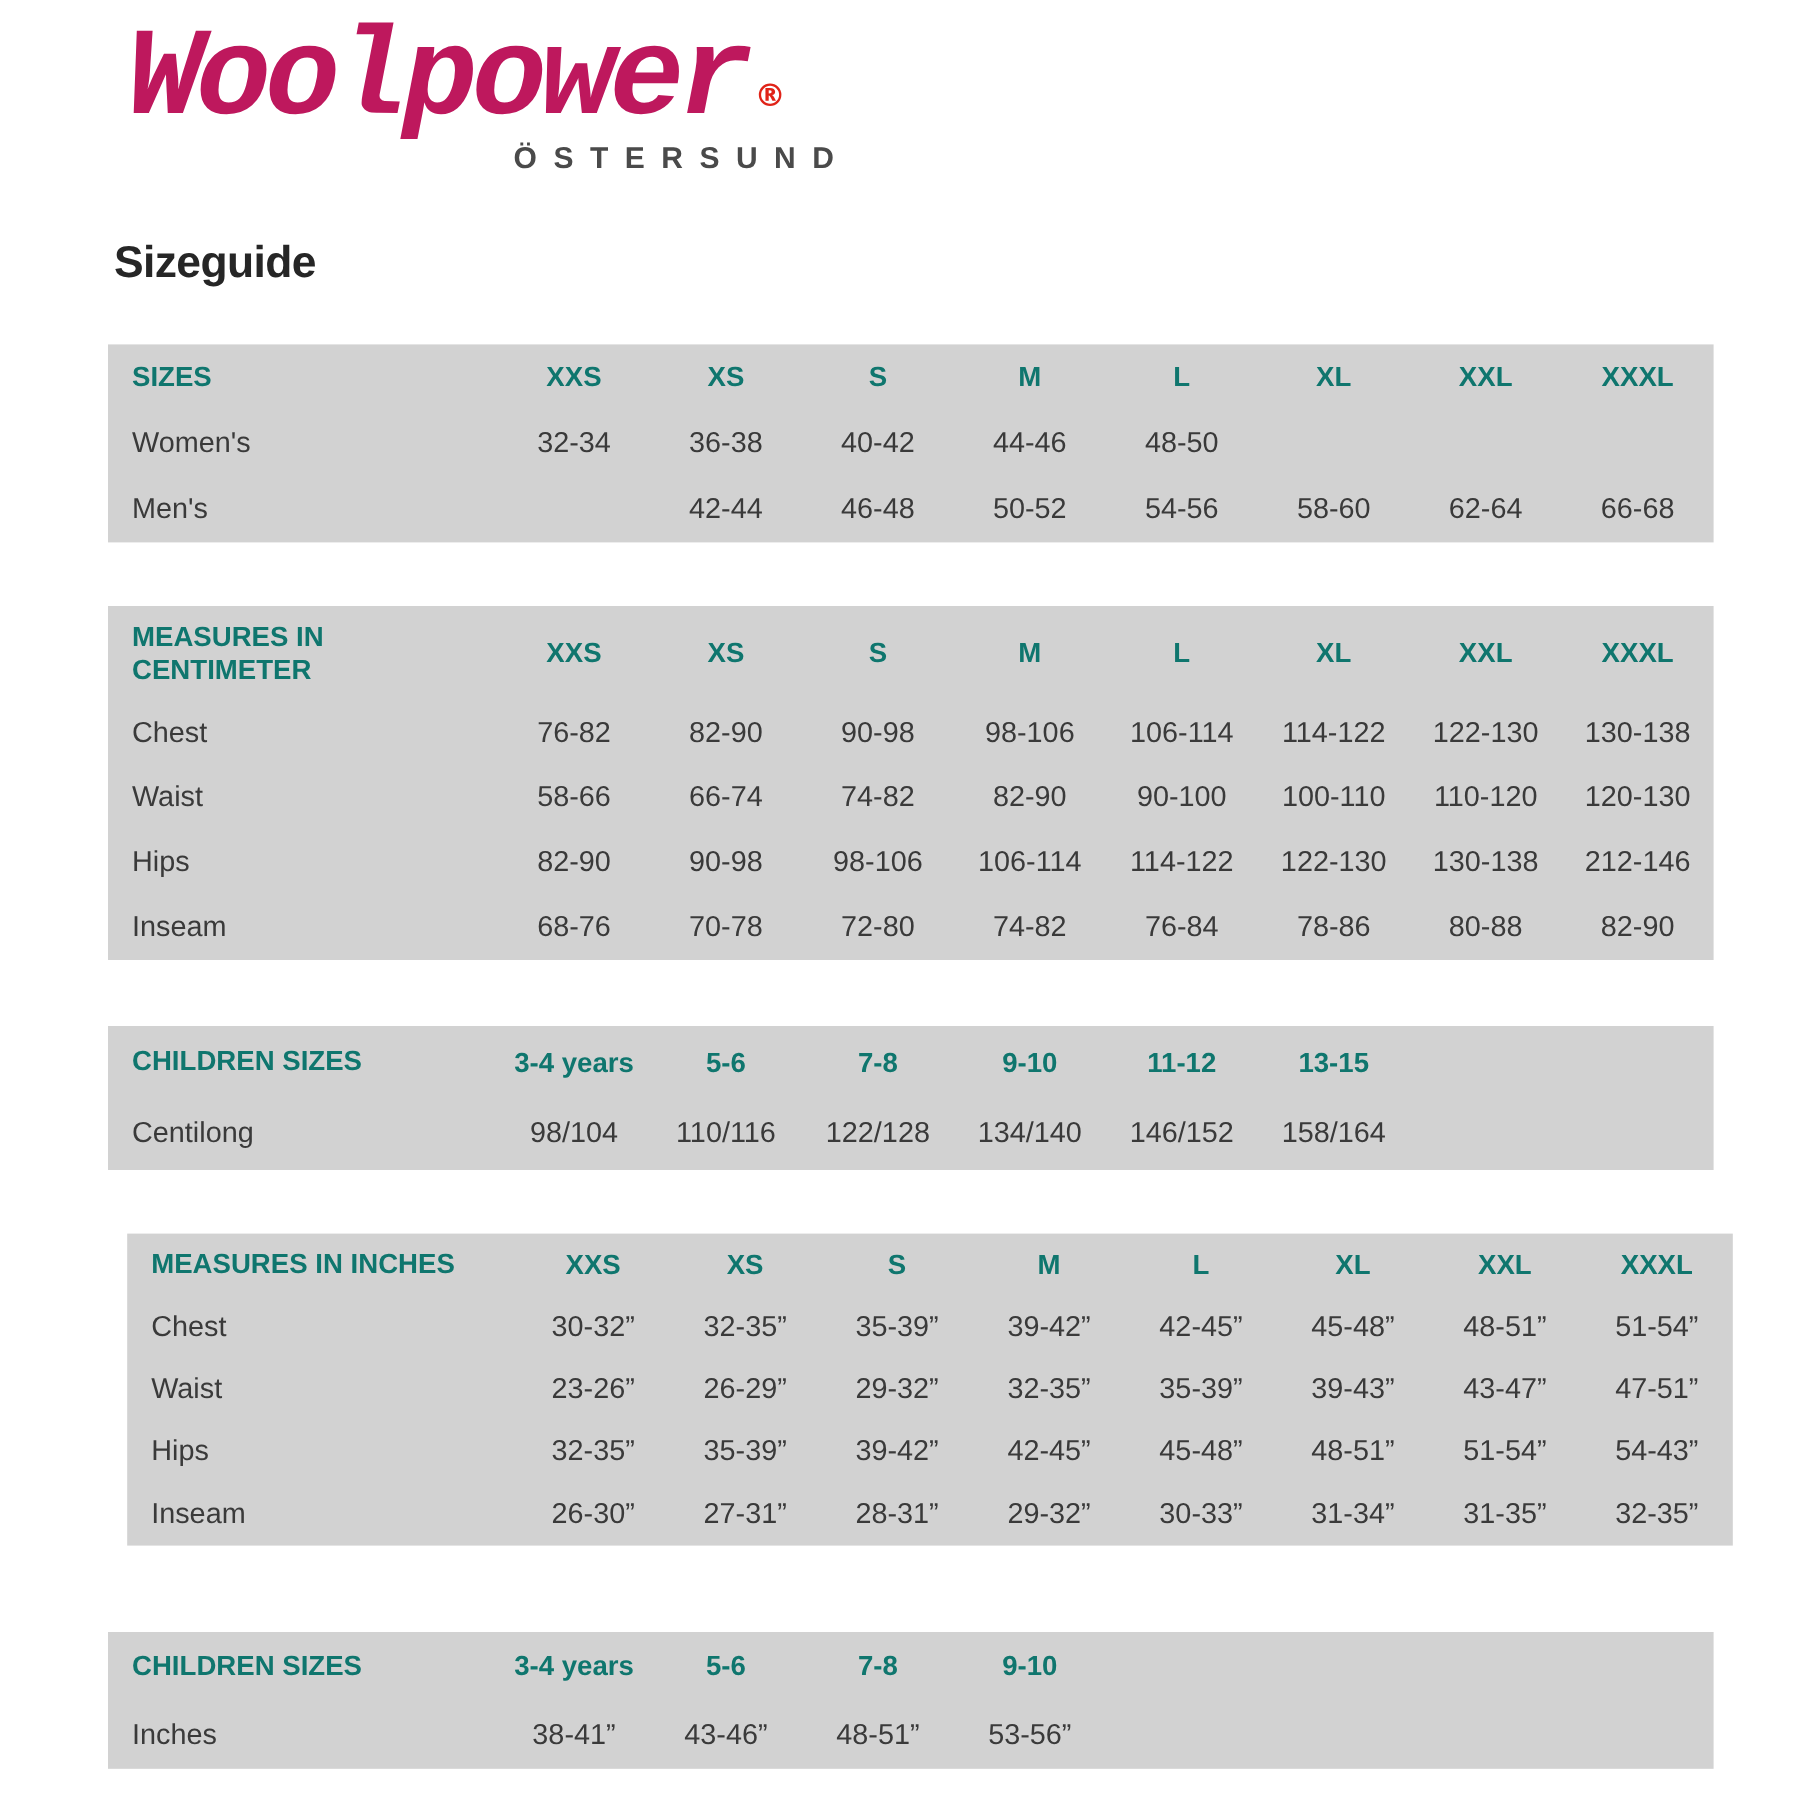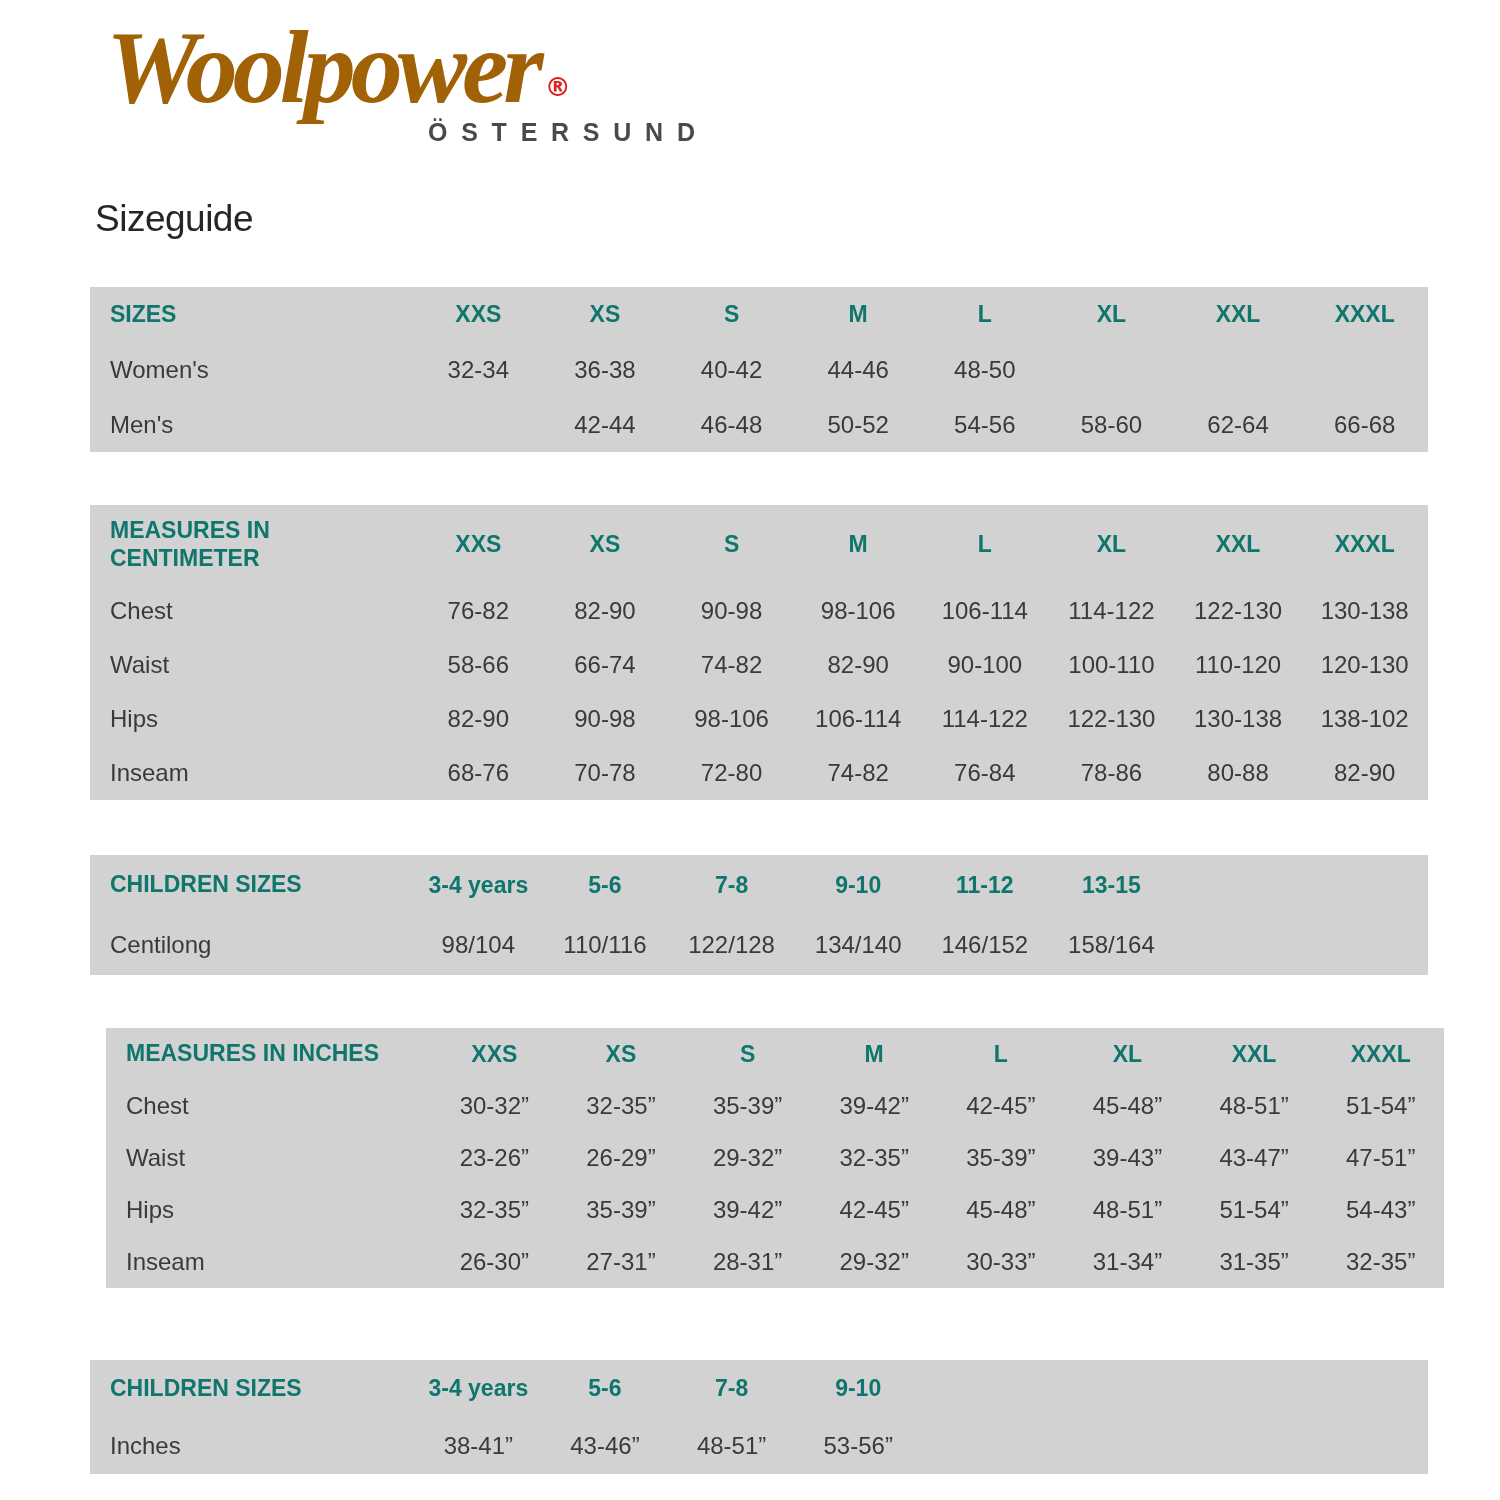--- a/index.html
+++ b/index.html
@@ -6,43 +6,43 @@
   #page{
     position:relative;
     width:1500px;height:1500px;
     background:#ffffff;
     font-family:"Liberation Sans",sans-serif;
     overflow:hidden;
   }
   
   .logo{position:absolute;left:106px;top:2px;}
   .logo-script{
-    font-family:Liberation Serif, serif;
+    font-family:Liberation Mono, monospace;
     font-style:italic;font-weight:bold;
     font-size:104px;line-height:1.25;
     letter-spacing:-5px;
-    color:#a16207;
+    color:#be185d;
   }
   .logo-reg{
     font-family:"DejaVu Sans",sans-serif;
     font-style:normal;
     font-size:26px;font-weight:bold;
     color:#e02318;
     position:relative;top:-6px;left:6px;
   }
   .logo-sub{
     margin-left:322px;margin-top:-14px;
     font-size:25px;font-weight:bold;
     letter-spacing:0.55em;
     color:#4a4a4a;
   }
   
   .title{
     position:absolute;left:95px;top:198px;margin:0;
-    font-size:37px;font-weight:400;color:#262626;
+    font-size:37px;font-weight:700;color:#262626;
     letter-spacing:-0.5px;
   }
   
   .size-table{
     position:absolute;left:90px;width:1338px;
     background:#d2d2d2;color:#3a3a3a;
   }
   .trow{
     display:grid;
     grid-template-columns:325px repeat(8,1fr);
@@ -159,21 +159,21 @@
       </div>
       <div class="trow">
         <div class="tcell label">Hips</div>
         <div class="tcell">82-90</div>
         <div class="tcell">90-98</div>
         <div class="tcell">98-106</div>
         <div class="tcell">106-114</div>
         <div class="tcell">114-122</div>
         <div class="tcell">122-130</div>
         <div class="tcell">130-138</div>
-        <div class="tcell">138-102</div>
+        <div class="tcell">212-146</div>
       </div>
       <div class="trow">
         <div class="tcell label">Inseam</div>
         <div class="tcell">68-76</div>
         <div class="tcell">70-78</div>
         <div class="tcell">72-80</div>
         <div class="tcell">74-82</div>
         <div class="tcell">76-84</div>
         <div class="tcell">78-86</div>
         <div class="tcell">80-88</div>

